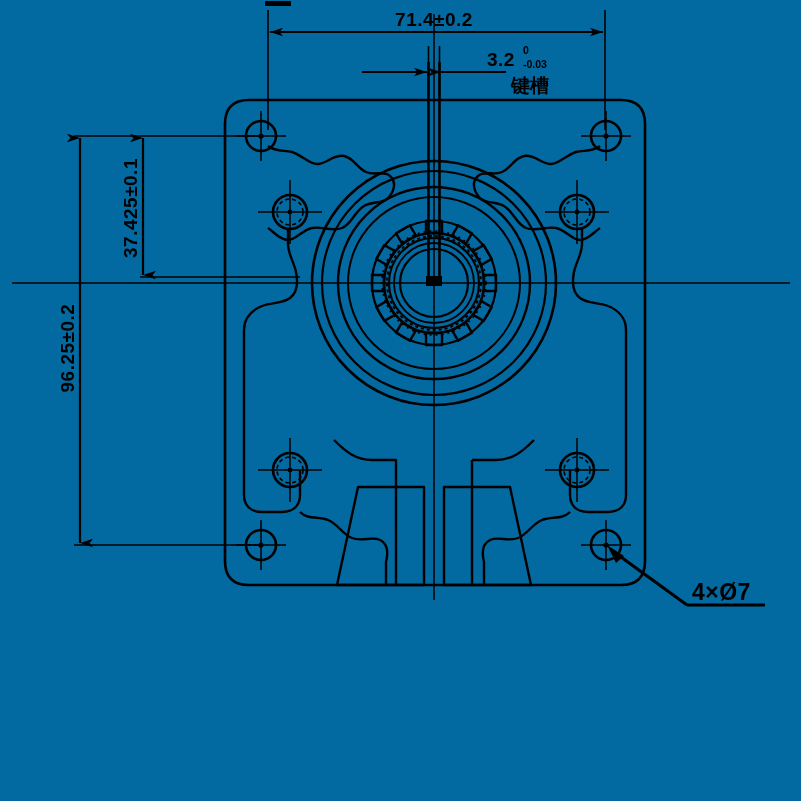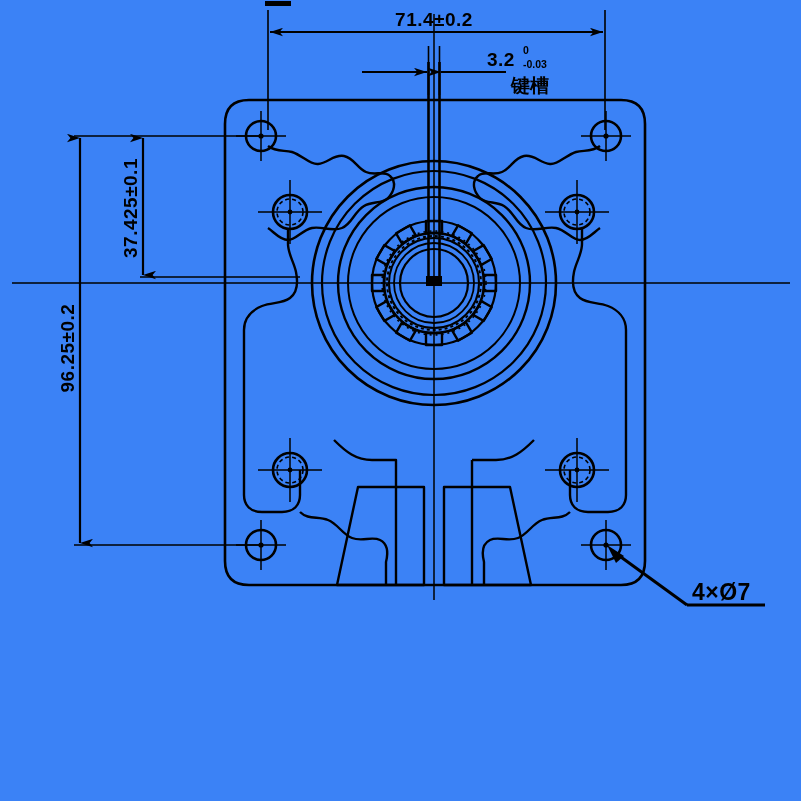--- a/index.html
+++ b/index.html
@@ -1,18 +1,18 @@
 <!DOCTYPE html>
 <html><head>
 <meta charset="utf-8">
 <style>
   html,body{margin:0;padding:0;background:#ffffff;}
   body{width:801px;height:801px;overflow:hidden;
        font-family:"Liberation Sans", sans-serif;}
-  #stage{position:relative;width:801px;height:801px;background:#3b82f6;text-align:right;}
+  #stage{position:relative;width:801px;height:801px;background:#0369a1;text-align:right;}
   svg{display:block;position:absolute;left:0;top:0;}
   .dimtext{font-family:"Liberation Sans", sans-serif;font-weight:bold;
            fill:#000;font-size:19px;letter-spacing:0.5px;}
   .tol{font-family:"Liberation Sans", sans-serif;font-weight:bold;
        fill:#000;font-size:10.5px;}
   .cjk{font-family:"DejaVu Sans", sans-serif;font-weight:bold;
        fill:#000;font-size:19px;}
 </style>
 </head>
 <body>

